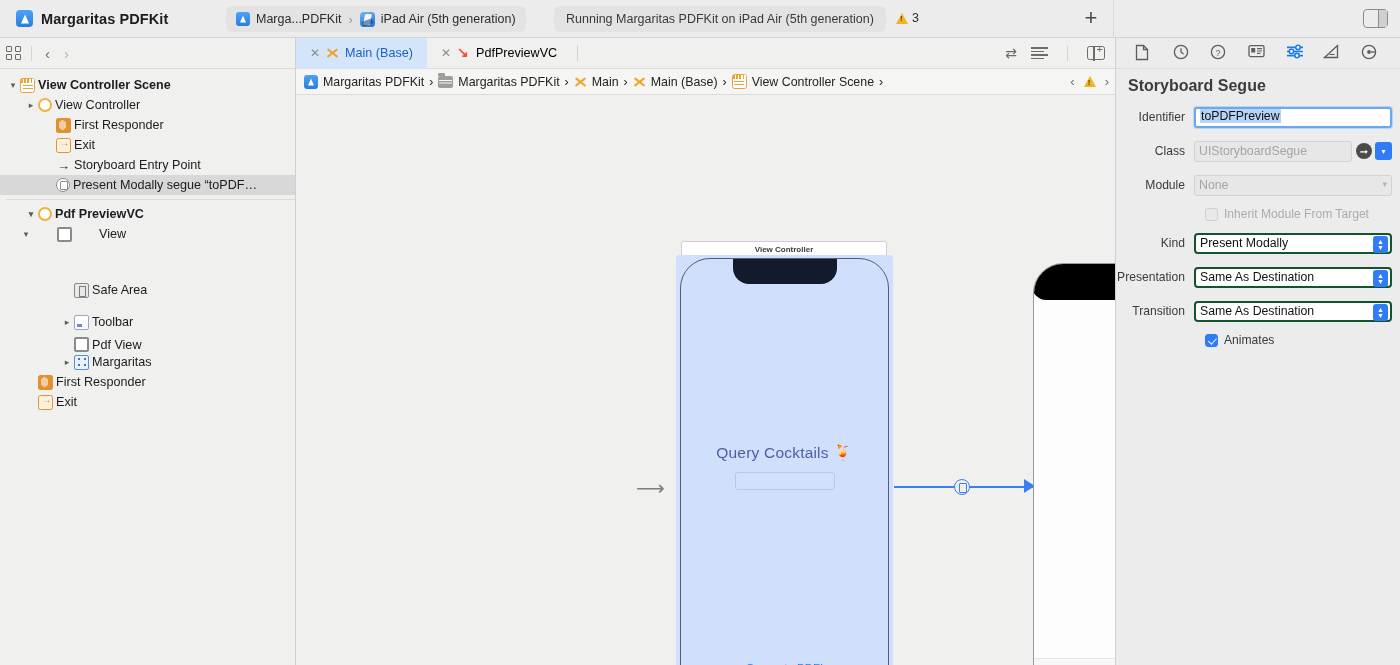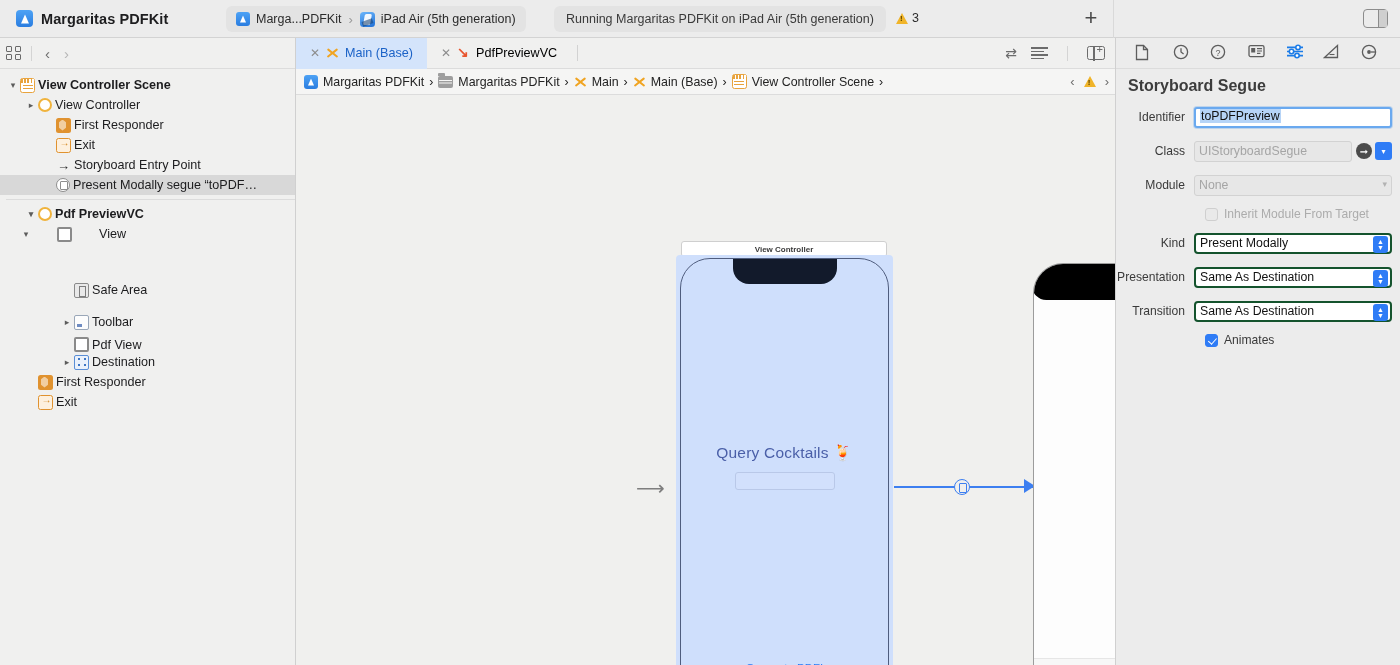--- a/index.html
+++ b/index.html
@@ -465,21 +465,21 @@
             <span class="tlabel">Toolbar</span>
           </div>
           <div class="trow" style="padding-left: 60px; align-items: flex-end;">
             <span class="disc "></span>
             <span class="ic ic-pdf"></span>
             <span class="tlabel">Pdf View</span>
           </div>
           <div class="trow" style="padding-left: 60px;">
             <span class="disc closed"></span>
             <span class="ic ic-cons"></span>
-            <span class="tlabel">Destination</span>
+            <span class="tlabel">Margaritas</span>
           </div>
           <div class="trow" style="padding-left: 24px;">
             <span class="disc "></span>
             <span class="ic ic-fr"></span>
             <span class="tlabel">First Responder</span>
           </div>
           <div class="trow" style="padding-left: 24px;">
             <span class="disc "></span>
             <span class="ic ic-exit"></span>
             <span class="tlabel">Exit</span>

